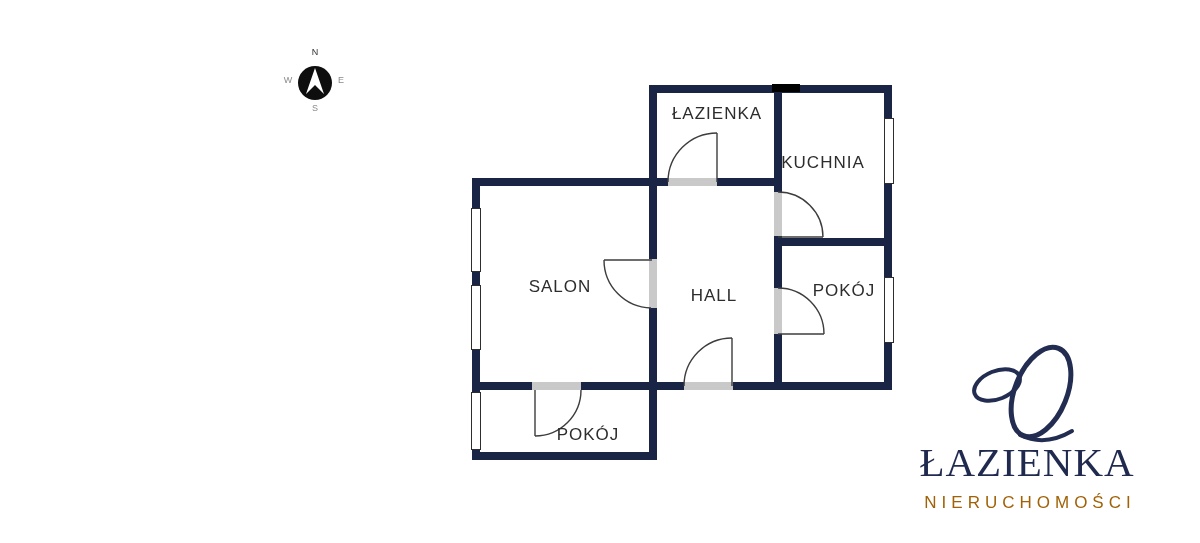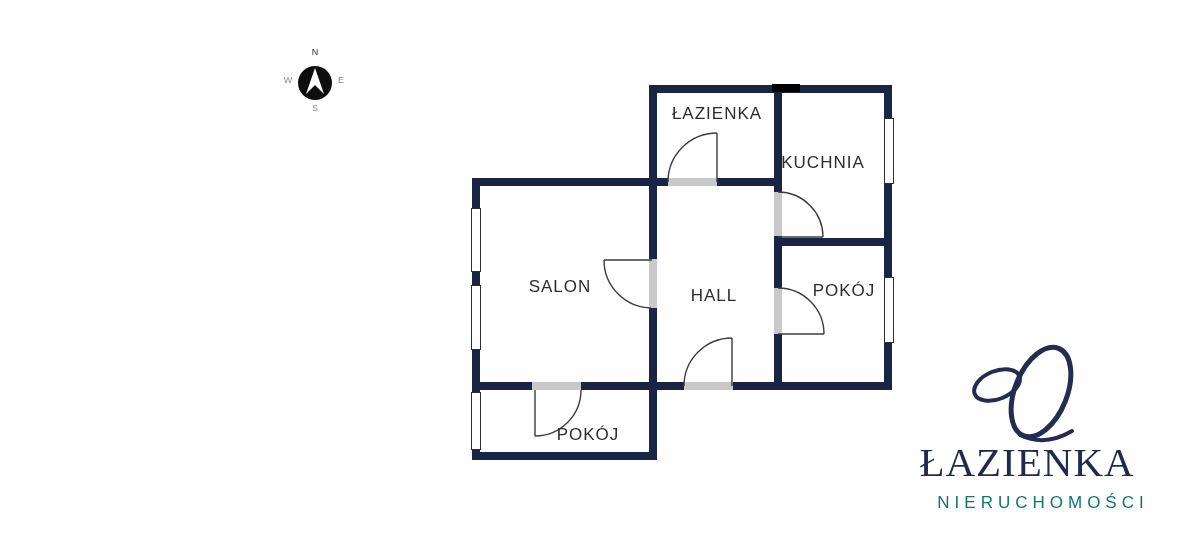--- a/index.html
+++ b/index.html
@@ -32,21 +32,21 @@
   #compass-svg{position:absolute;left:280px;top:45px;}
   
   #logo-svg{position:absolute;left:960px;top:333px;}
   .brand-name{
     position:absolute;left:1027px;top:462px;transform:translate(-50%,-50%);
     font-family:"Liberation Serif", serif;
     font-size:41px;color:#1f2a4e;letter-spacing:1px;white-space:nowrap;
   }
   .brand-tagline{
     position:absolute;left:1030px;top:503px;transform:translate(-50%,-50%);
-    font-size:17px;color:#0f766e;letter-spacing:5px;white-space:nowrap;margin-left:13px;
+    font-size:17px;color:#a16207;letter-spacing:5px;white-space:nowrap;
   }
 </style>
 </head>
 <body>
 
 <div id="canvas">
 
   <div>
     <svg id="compass-svg" width="70" height="70" viewBox="0 0 70 70">
       <circle cx="35" cy="38" r="17" fill="#0e0e0e"></circle>

